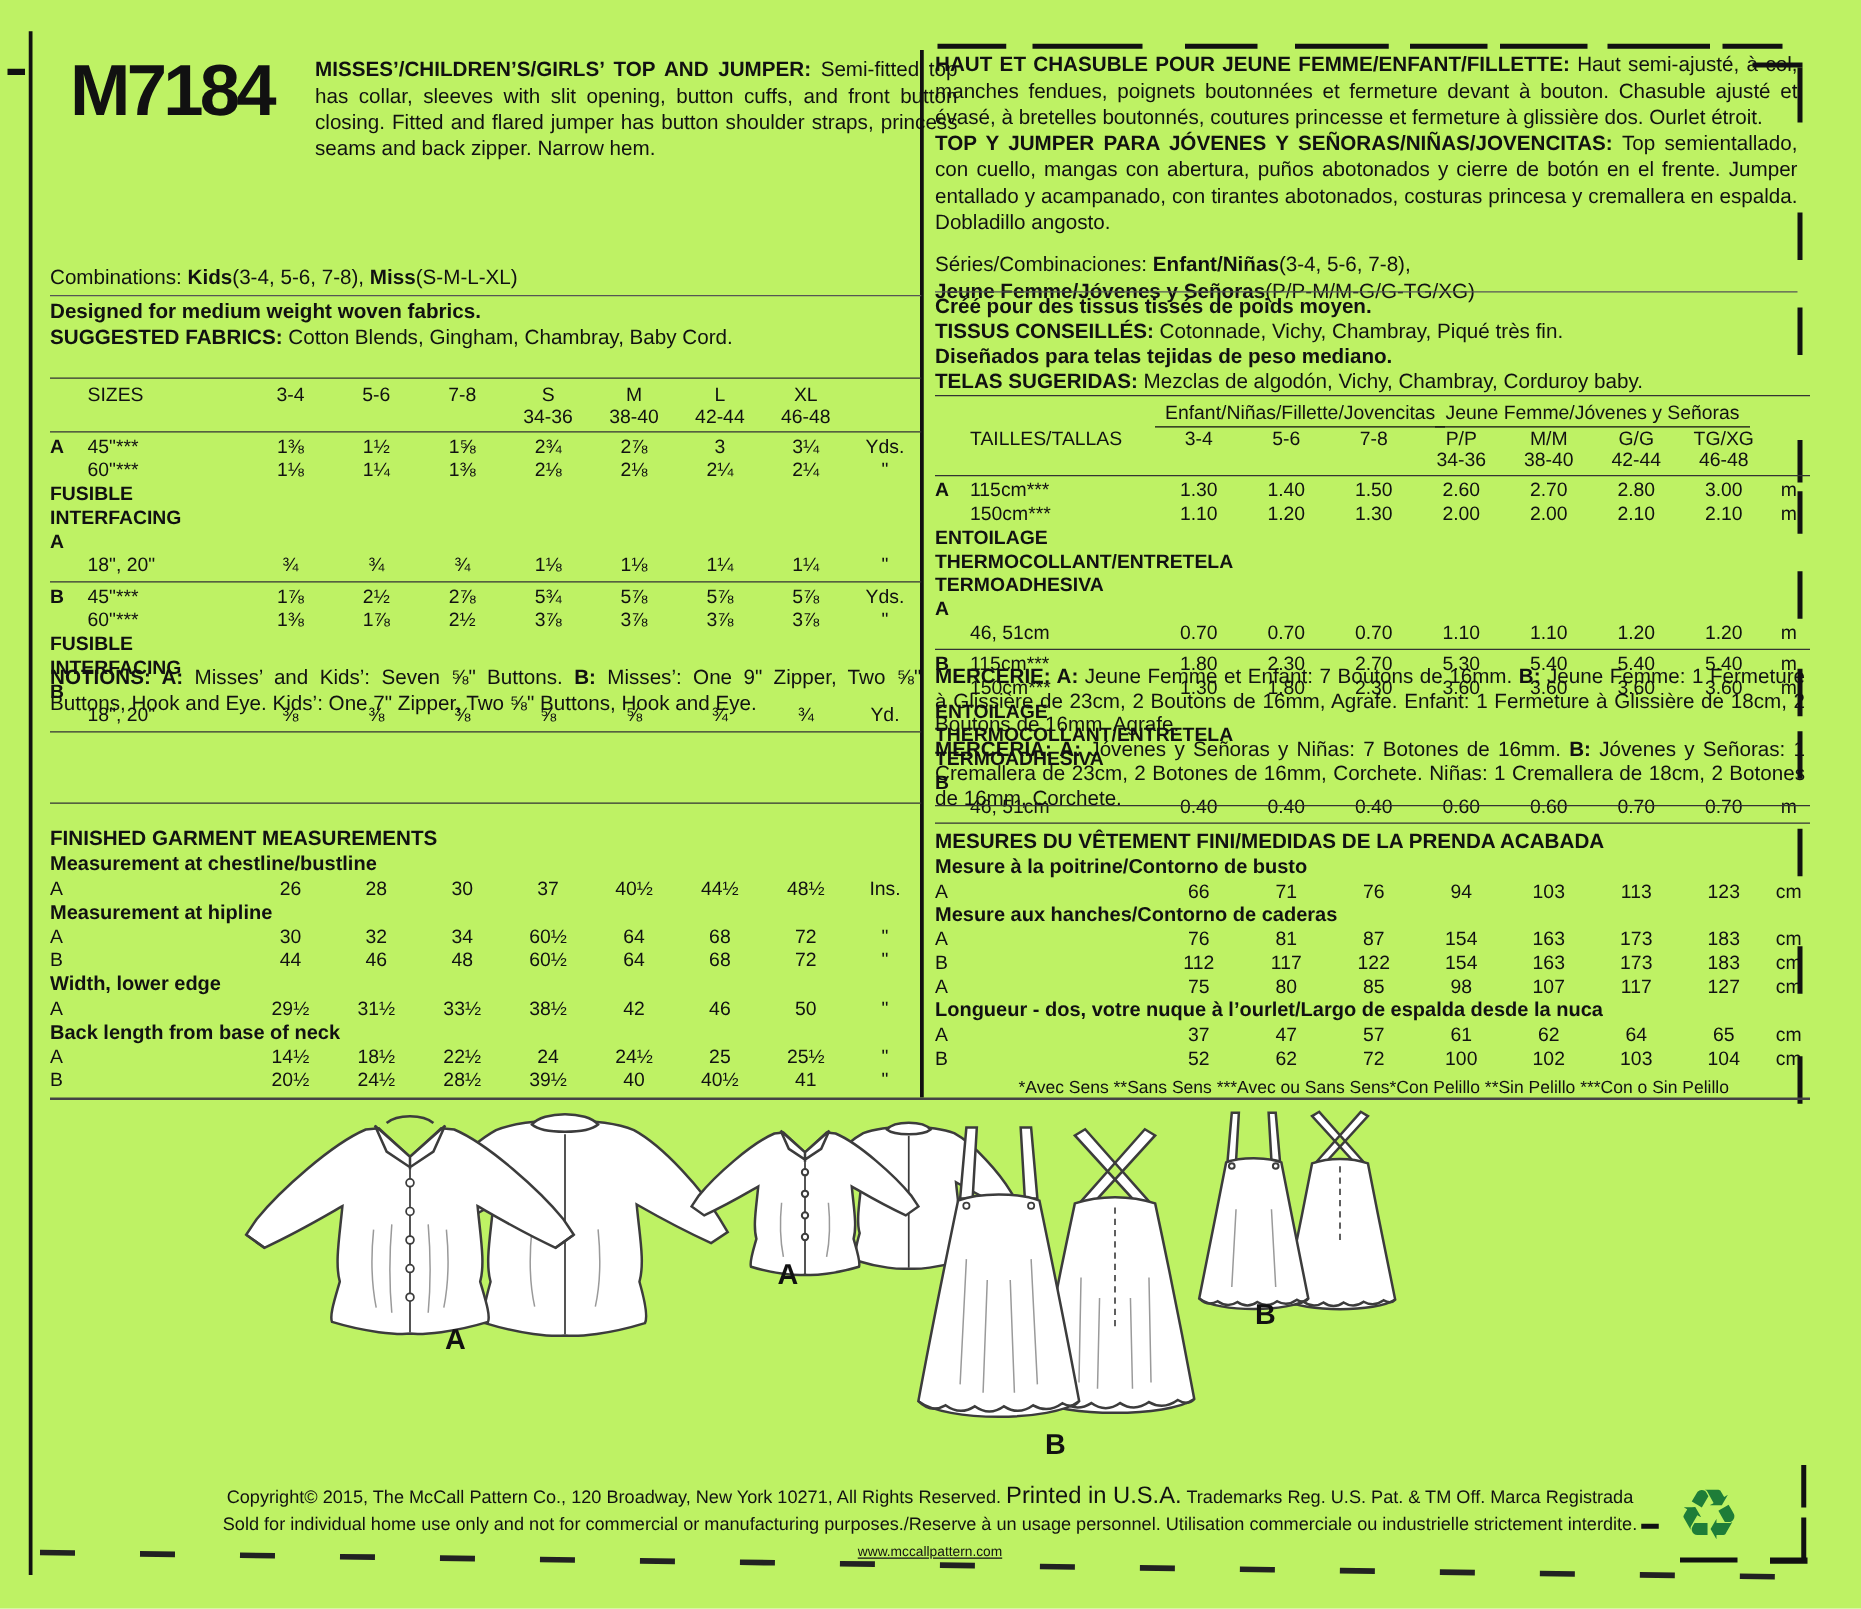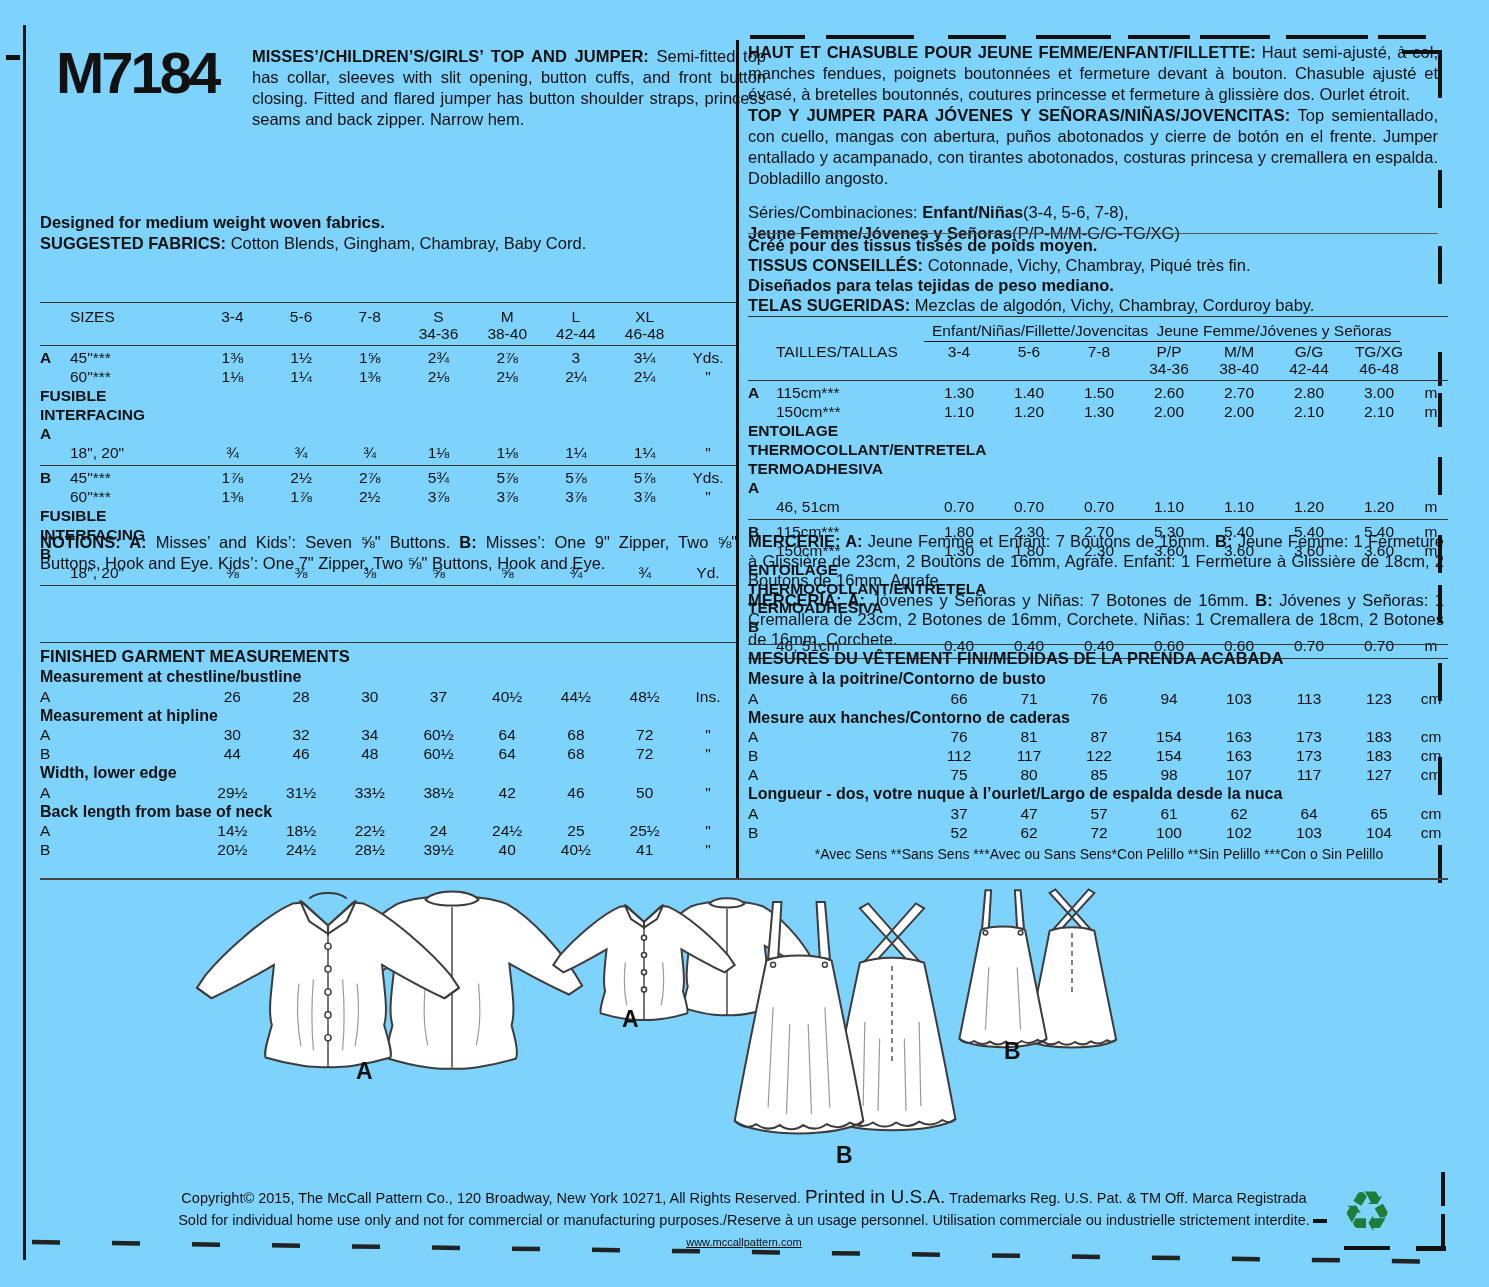--- a/index.html
+++ b/index.html
@@ -1,17 +1,17 @@
 <!DOCTYPE html>
 <html><head>
 <meta charset="utf-8">
 <style>
   html,body{margin:0;padding:0;background:#fff;}
   body{font-family:"Liberation Sans","DejaVu Sans",sans-serif;color:#111;}
-  #page{position:relative;width:1489px;height:1287px;background:#7dd3fc;overflow:hidden;}
+  #page{position:relative;width:1489px;height:1287px;background:#bef264;overflow:hidden;}
   .abs{position:absolute;}
   .mark{position:absolute;background:#111;}
   .hline{position:absolute;background:#444;height:1.6px;}
   .col{position:absolute;font-size:16.5px;line-height:21px;}
   
   .patnum{position:absolute;font-size:58px;font-weight:800;letter-spacing:-3px;line-height:1;}
   .desc{position:absolute;text-align:justify;}
   .b{font-weight:bold;}
   
   .comb-line1{border-bottom:1.4px solid #555;padding-bottom:3px;margin-bottom:2px;}
@@ -22,21 +22,21 @@
   .rgrid .trow{grid-template-columns:28px 148px repeat(7,1fr) 34px;}
   .trow.sub{line-height:16px;}
   .cl{font-weight:bold;}
   .cv,.cu{text-align:center;}
   .tsection{font-weight:bold;line-height:19px;}
   .trule{border-top:1.6px solid #333;margin:3px 0 2px 0;}
   .ghead{text-align:center;white-space:nowrap;line-height:19px;}
   .ghead>span{display:inline-block;border-bottom:1.8px solid #111;padding:0 8px 1px 8px;}
   .g1{grid-column:3/6;} .g2{grid-column:6/10;}
   
-  .fgm{position:absolute;border-top:1.6px solid #333;padding-top:3px;font-size:15.5px;}
+  .fgm{position:absolute;border-top:1.6px solid #333;padding-top:18px;font-size:15.5px;}
   .fgm-title{font-weight:bold;font-size:16.5px;line-height:21px;}
   .mlabel{font-weight:bold;line-height:19.5px;font-size:16px;}
   .fgm .cl{font-weight:400;}
   .footnote{font-size:14px;line-height:18px;padding-left:6px;margin-top:3px;}
   .foot2{display:flex;justify-content:center;padding-right:4px;}
   
   .para{text-align:justify;}
   
   .footer{position:absolute;text-align:center;font-size:14.5px;line-height:22px;}
   .printed{font-size:19px;}
@@ -73,20 +73,21 @@
   <div class="mark" style="left:1313px;top:1219px;width:14px;height:4px;"></div>
   <div class="mark" style="left:1344px;top:1246px;width:46px;height:4px;"></div>
 
   <div class="col" style="left:40px;top:40px;width:697px;height:840px;">
 
     <div class="patnum" style="left:16px;top:4px;">M7184</div>
 
     <div class="desc para" style="left:182px;top:6px;width:514px;margin-left:30px;"><span style="font-weight: bold;">MISSES’/CHILDREN’S/GIRLS’ TOP AND JUMPER: </span><span>Semi-fitted top has collar, sleeves with slit opening, button cuffs, and front button closing. Fitted and flared jumper has button shoulder straps, princess seams and back zipper. Narrow hem.</span></div>
 
     <div class="abs" style="left:0;top:172px;width:697px;">
+      <div class="comb-line1"><span>Combinations: </span><span style="font-weight: bold;">Kids</span><span>(3-4, 5-6, 7-8), </span><span style="font-weight: bold;">Miss</span><span>(S-M-L-XL)</span></div>
       <div class="b">Designed for medium weight woven fabrics.</div>
       <div><span style="font-weight: bold;">SUGGESTED FABRICS: </span><span>Cotton Blends, Gingham, Chambray, Baby Cord.</span></div>
     </div>
 
     <div class="ytable lgrid" style="left:0;top:262px;width:697px;">
     <div class="trow">
           <span class="cl"></span>
           <span class="cb">SIZES</span>
           <span class="cv">3-4</span>
           <span class="cv">5-6</span>

